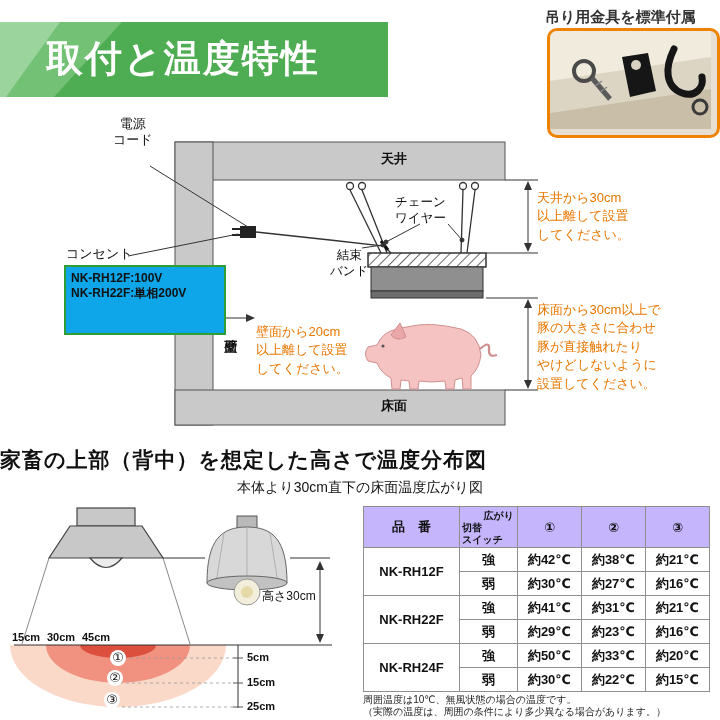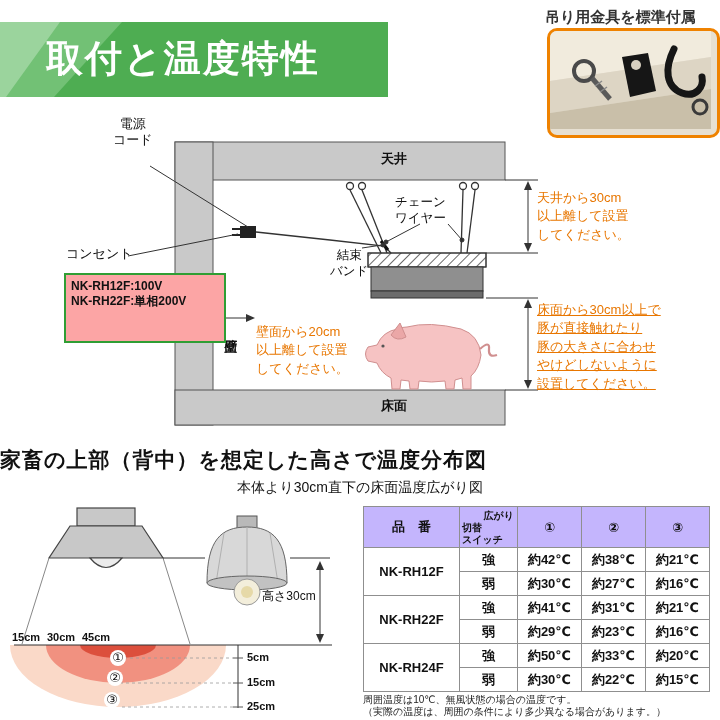--- a/index.html
+++ b/index.html
@@ -7,21 +7,21 @@
   .canvas{position:relative;width:720px;height:720px;background:#fff;overflow:hidden;}
   .layer{position:absolute;left:0;top:0;}
   .banner-title{position:absolute;left:10px;top:34px;font-size:37px;font-weight:bold;color:#fff;letter-spacing:2px;white-space:nowrap;margin-left:36px;}
   .acc-label{position:absolute;left:545px;top:8px;font-size:15px;font-weight:bold;color:#333;white-space:nowrap;}
   .photo{position:absolute;left:547px;top:28px;width:167px;height:104px;border:3px solid #ef8200;border-radius:10px;background:#e7e0d2;overflow:hidden;}
   .lbl{position:absolute;font-size:13px;color:#111;line-height:1.25;white-space:nowrap;}
   .lbl.bold{font-weight:bold;font-size:13px;}
   .sm{font-size:12.5px;text-align:center;}
   .vlbl{writing-mode:vertical-rl;letter-spacing:2px;}
   .note{position:absolute;color:#e87600;font-size:13px;line-height:1.42;white-space:nowrap;}
-  .voltbox{position:absolute;left:64px;top:265px;width:148px;height:58px;border:2px solid #2f9e34;background:#fca5a5;padding:4px 5px;font-size:12px;font-weight:bold;line-height:15px;color:#111;white-space:nowrap;margin-top:8px;}
+  .voltbox{position:absolute;left:64px;top:265px;width:148px;height:58px;border:2px solid #2f9e34;background:#0ea5e9;padding:4px 5px;font-size:12px;font-weight:bold;line-height:15px;color:#111;white-space:nowrap;}
   .sec-title{position:absolute;left:0;top:446px;width:687px;text-align:left;font-size:21px;font-weight:bold;color:#111;letter-spacing:1px;}
   .sec-sub{position:absolute;left:0;top:479px;width:720px;text-align:center;font-size:14px;color:#111;}
   .zone{position:absolute;width:16px;height:16px;background:#fff;border-radius:50%;font-size:13px;line-height:16px;text-align:center;color:#111;}
   .rad{position:absolute;top:631px;font-size:11px;font-weight:bold;color:#111;}
   .dep{position:absolute;font-size:11px;font-weight:bold;color:#111;}
   .hlabel{position:absolute;left:262px;top:588px;font-size:12px;color:#111;white-space:nowrap;}
   table.temp{position:absolute;left:363px;top:506px;border-collapse:collapse;table-layout:fixed;}
   table.temp th,table.temp td{border:1px solid #8f8f8f;text-align:center;vertical-align:middle;padding:0;}
   table.temp th{background:#c4b5fd;font-size:13px;font-weight:bold;height:40px;color:#111;}
   table.temp td{height:23px;font-size:13px;font-weight:bold;background:#fff;color:#111;}
@@ -209,24 +209,24 @@
   <div class="note" style="left:537px;top:189px;">
     <div>天井から30cm</div>
     <div>以上離して設置</div>
     <div>してください。</div>
   </div>
   <div class="note" style="left:256px;top:323px;">
     <div>壁面から20cm</div>
     <div>以上離して設置</div>
     <div>してください。</div>
   </div>
-  <div class="note" style="left:537px;top:301px;text-decoration:underline;">
+  <div class="note" style="left:537px;top:301px;">
     <div>床面から30cm以上で</div>
+    <div>豚の大きさに合わせ</div>
     <div>豚が直接触れたり</div>
-    <div>豚の大きさに合わせ</div>
     <div>やけどしないように</div>
     <div>設置してください。</div>
   </div>
 
   <div class="sec-title">家畜の上部（背中）を想定した高さで温度分布図</div>
   <div class="sec-sub">本体より30cm直下の床面温度広がり図</div>
 
   <div class="hlabel">高さ30cm</div>
 
   <span class="rad" style="left:12px;">15cm</span>

